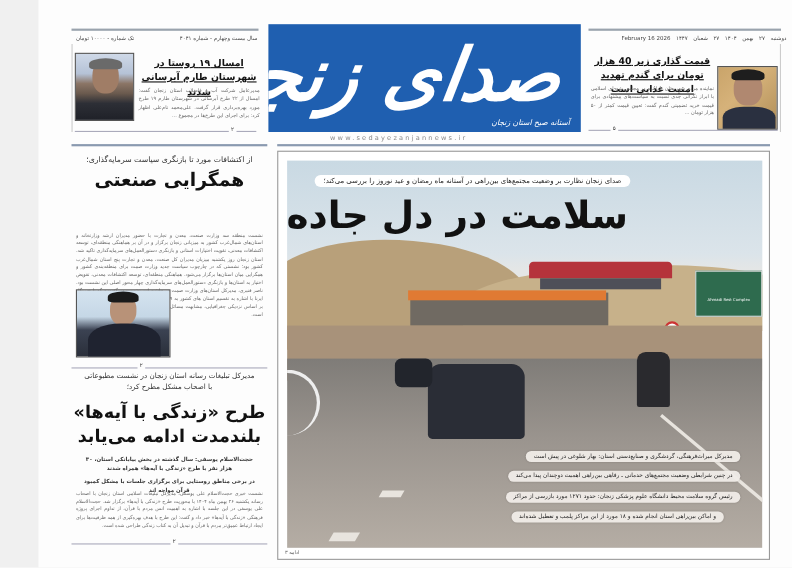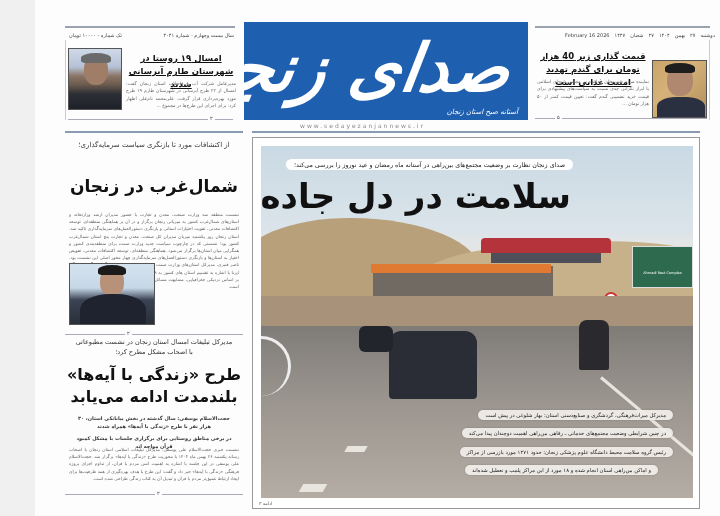--- a/index.html
+++ b/index.html
@@ -138,34 +138,34 @@
     <p style="position:absolute; left:2px; top:38px; width:112px;">نماینده مردم شهرستان خدابنده در مجلس شورای اسلامی با ابراز نگرانی جدی نسبت به سیاست‌های پیشنهادی برای قیمت خرید تضمینی گندم گفت: تعیین قیمت کمتر از ۵۰ هزار تومان ...</p>
     <div class="pagenum" style="left:0; top:78px; width:172px;">
         <span style="left:20px;">۵</span>
       </div>
   </div>
 
   <div class="hline" style="left:30px; top:131px; width:178px; background:#8a9ab0;"></div>
 
   <div class="box" style="left:30px; top:135px; width:178px; height:200px;">
     <div class="lcol-kicker" style="position:absolute; left:0; top:6px; width:178px;">از اکتشافات مورد تا بازنگری سیاست سرمایه‌گذاری؛</div>
-    <div class="lcol-title" style="position:absolute; left:0; top:40px; width:178px;">شمال‌غرب در زنجان</div>
+    <div class="lcol-title" style="position:absolute; left:0; top:18px; width:178px;">همگرایی صنعتی</div>
     <div class="body-text" style="position:absolute; left:4px; top:76px; width:170px; height:115px; overflow:hidden;">نشست منطقه سه وزارت صنعت، معدن و تجارت با حضور مدیران ارشد وزارتخانه و استان‌های شمال‌غرب کشور به میزبانی زنجان برگزار و در آن بر هماهنگی منطقه‌ای، توسعه اکتشافات معدنی، تقویت اختیارات استانی و بازنگری دستورالعمل‌های سرمایه‌گذاری تاکید شد. استان زنجان روز یکشنبه میزبان مدیران کل صنعت، معدن و تجارت پنج استان شمال‌غرب کشور بود؛ نشستی که در چارچوب سیاست جدید وزارت صمت برای منطقه‌بندی کشور و همگرایی میان استان‌ها برگزار می‌شود. هماهنگی منطقه‌ای، توسعه اکتشافات معدنی، تفویض اختیار به استان‌ها و بازنگری دستورالعمل‌های سرمایه‌گذاری چهار محور اصلی این نشست بود. ناصر قنبری، مدیرکل استان‌های وزارت صمت در حاشیه این نشست در گفت و گو با خبرنگار ایرنا با اشاره به تقسیم استان های کشور به ۹ منطقه در وزارت صمت گفت: این تقسیم‌بندی بر اساس نزدیکی جغرافیایی، مشابهت مسائل و هم‌جنس بودن انتظارات مردمی انجام شده است.</div>
     <div class="photo" style="left:4px; top:128px; width:86px; height:62px; background:linear-gradient(#d5e3ef 0%, #c5d7e6 40%, #3b4252 60%, #2a2f3a 100%);">
       <div style="position:absolute; left:30px; top:4px; width:24px; height:28px; border-radius:45%; background:#b89278;"></div>
       <div style="position:absolute; left:28px; top:1px; width:28px; height:10px; border-radius:50% 50% 20% 20%; background:#1a1a1a;"></div>
       <div style="position:absolute; left:10px; top:30px; width:66px; height:34px; border-radius:45% 45% 0 0; background:#1f2330;"></div>
     </div>
     <div class="pagenum" style="left:0; top:199px; width:178px;">
         <span style="left:60px;">۲</span>
       </div>
   </div>
 
   <div class="box" style="left:30px; top:338px; width:178px; height:170px;">
-    <div class="lcol-kicker" style="position:absolute; left:0; top:0; width:178px; font-size:6.5px;">مدیرکل تبلیغات امسال استان زنجان در نشست مطبوعاتی</div>
+    <div class="lcol-kicker" style="position:absolute; left:0; top:0; width:178px; font-size:6.5px;">مدیرکل تبلیغات رسانه استان زنجان در نشست مطبوعاتی</div>
     <div class="lcol-kicker" style="position:absolute; left:0; top:10px; width:178px; font-size:6.5px;">با اصحاب مشکل مطرح کرد؛</div>
     <div class="lcol-title" style="position:absolute; left:0; top:26px; width:178px; font-size:16px;">طرح «زندگی با آیه‌ها»</div>
     <div class="lcol-title" style="position:absolute; left:0; top:48px; width:178px; font-size:16px;">بلندمدت ادامه می‌یابد</div>
     <div style="position:absolute; left:8px; top:76px; width:162px; font-size:5px; line-height:8px; direction:rtl; text-align:center; font-weight:bold; color:#333;">حجت‌الاسلام یوسفی: سال گذشته در بخش بیابانکی استان، ۳۰ هزار نفر با طرح «زندگی با آیه‌ها» همراه شدند</div>
     <div style="position:absolute; left:8px; top:96px; width:162px; font-size:5px; line-height:8px; direction:rtl; text-align:center; font-weight:bold; color:#333;">در برخی مناطق روستایی برای برگزاری جلسات با مشکل کمبود قرآن مواجه اند</div>
     <div class="body-text" style="position:absolute; left:4px; top:108px; width:170px; height:44px; overflow:hidden;">نشست خبری حجت‌الاسلام علی یوسفی، مدیرکل تبلیغات اسلامی استان زنجان با اصحاب رسانه یکشنبه ۲۶ بهمن ماه ۱۴۰۴ با محوریت طرح «زندگی با آیه‌ها» برگزار شد. حجت‌الاسلام علی یوسفی در این جلسه با اشاره به اهمیت انس مردم با قرآن، از تداوم اجرای پروژه فرهنگی «زندگی با آیه‌ها» خبر داد و گفت: این طرح با هدف بهره‌گیری از همه ظرفیت‌ها برای ایجاد ارتباط عمیق‌تر مردم با قرآن و تبدیل آن به کتاب زندگی طراحی شده است.</div>
     <div class="pagenum" style="left:0; top:156px; width:178px;">
         <span style="left:90px;">۲</span>
       </div>
   </div>

